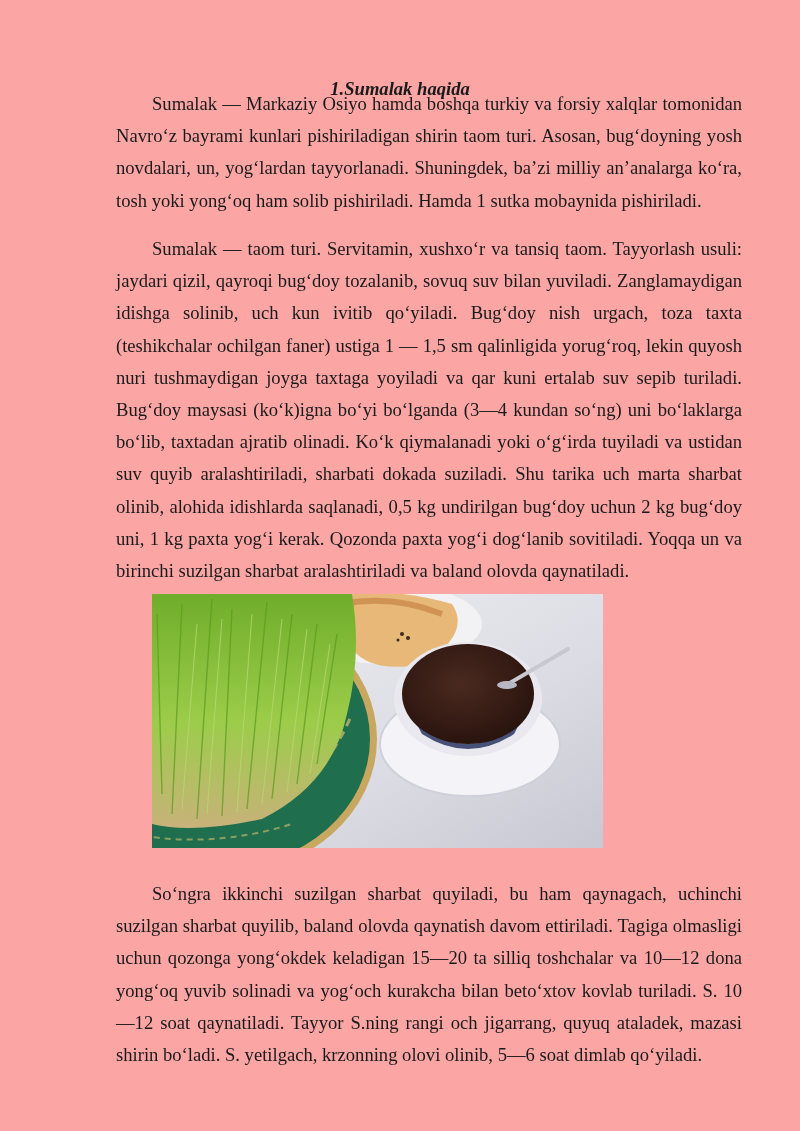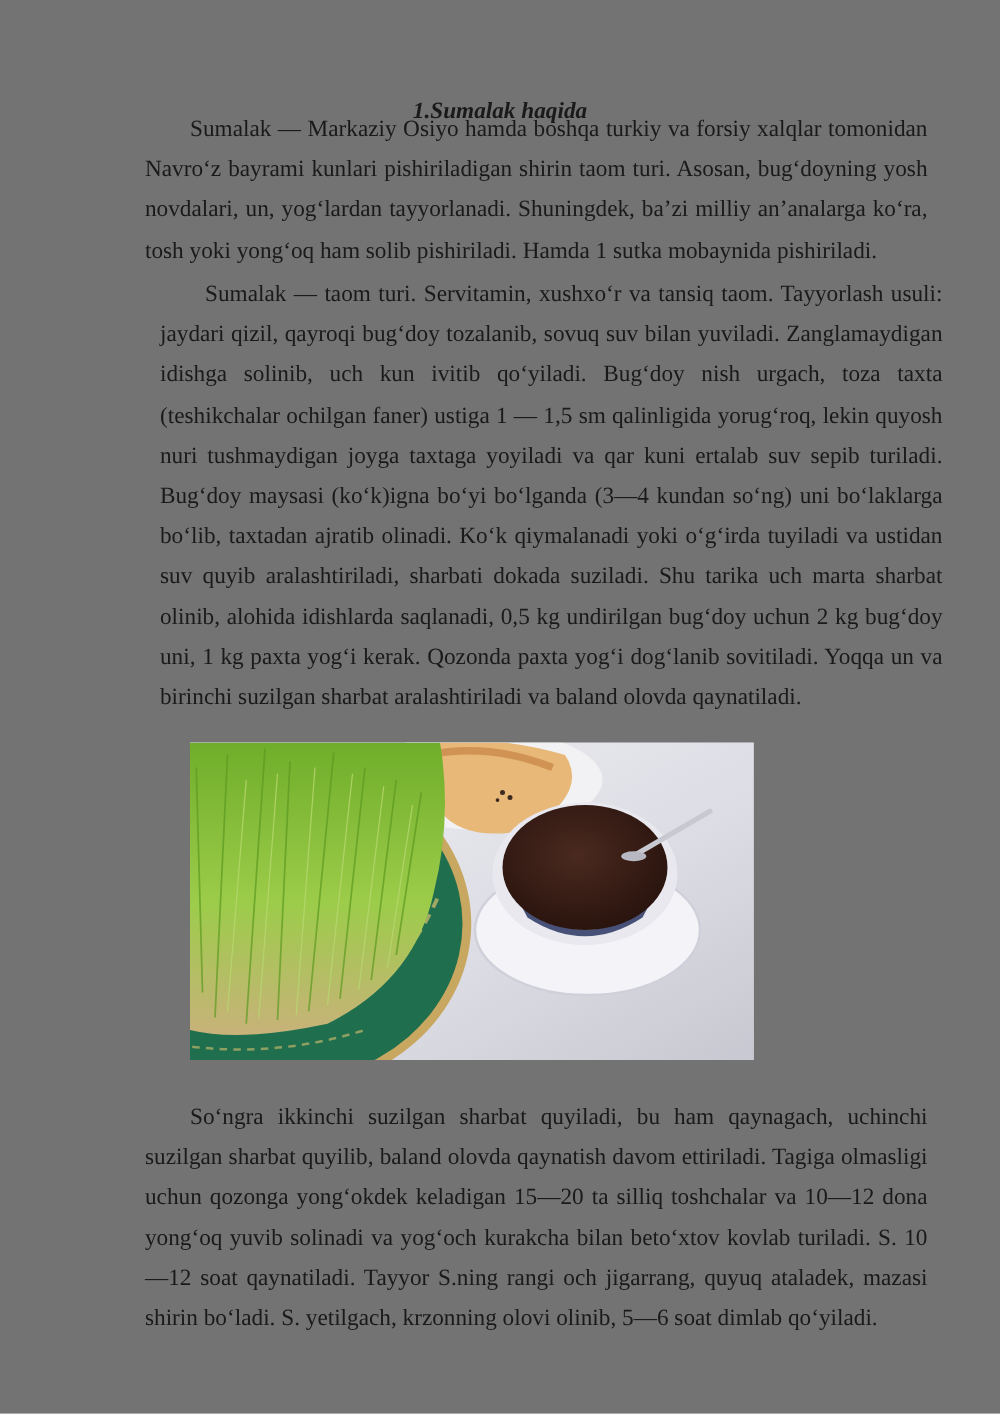--- a/index.html
+++ b/index.html
@@ -1,35 +1,35 @@
 <!DOCTYPE html>
 <html><head>
   <meta charset="utf-8">
   <style>
     html, body { margin: 0; padding: 0; background: #ffffff; }
     body { width: 800px; height: 1131px; position: relative; overflow: hidden; }
     .page {
       position: absolute; left: 0; top: 0; width: 800px; height: 1131px;
-      background: #737373;
+      background: #fca5a5;
       font-family: "Liberation Serif", serif;
       color: #1a1a1a;
       font-size: 18.6px;
     }
     .title {
       position: absolute; left: 0; width: 800px; top: 75px;
       text-align: center; font-weight: bold; font-style: italic;
       font-size: 18.6px; line-height: 28px;
     }
     .para {
       position: absolute; left: 116px; width: 626px;
       text-align: justify; text-indent: 36px;
       line-height: 32.2px; margin: 0;
     }
     #p1 { top: 88px; }
-    #p2 { top: 220px; margin-left: 12px; }
+    #p2 { top: 233px; }
     #p3 { top: 878px; }
     .figure {
       position: absolute; left: 152px; top: 594px; width: 451px; height: 254px;
       overflow: hidden; background: #dcdce2;
     }
     .figure svg { display: block; }
   </style>
 </head>
 <body>
 

